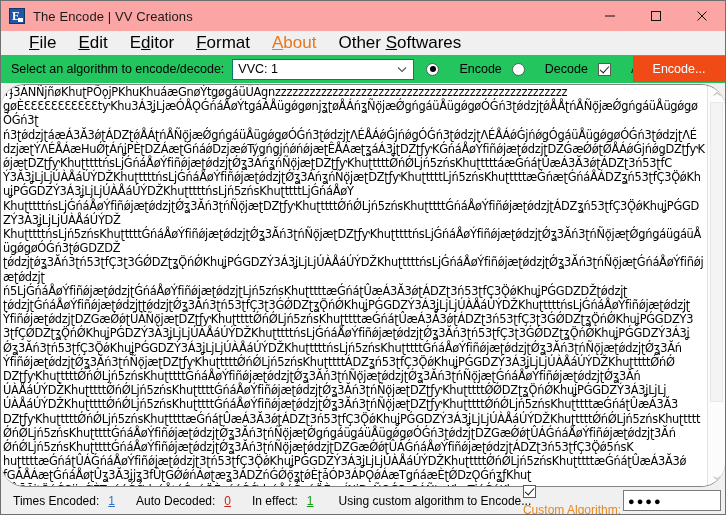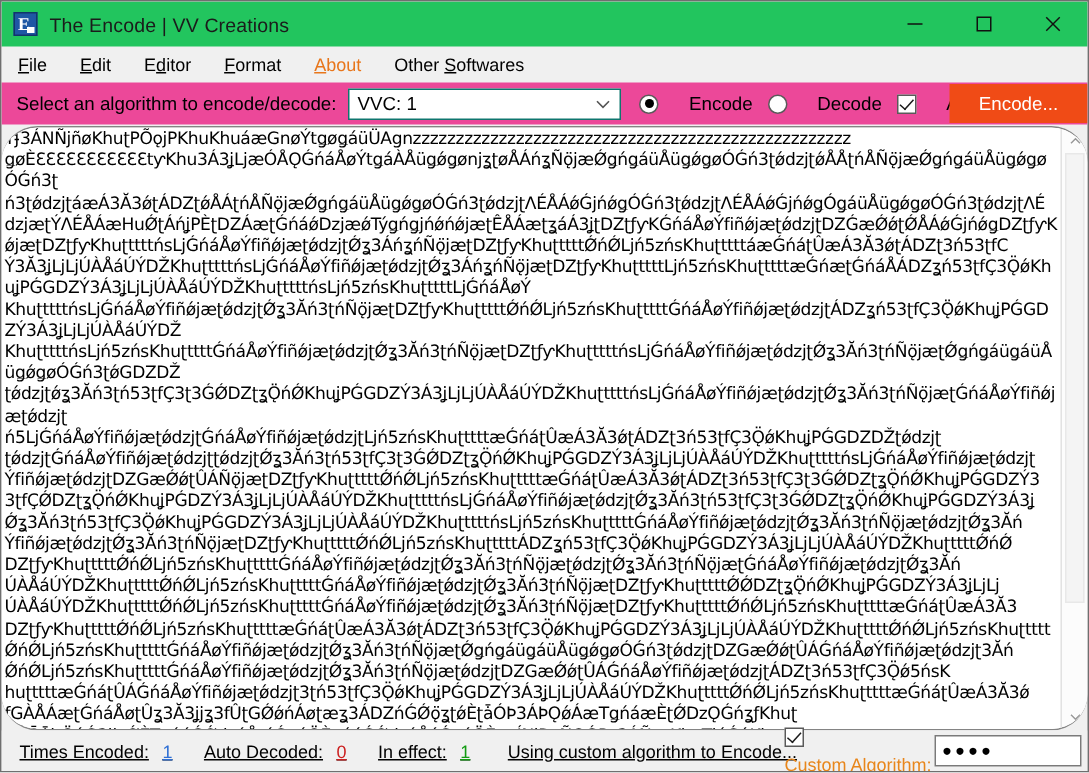--- a/index.html
+++ b/index.html
@@ -20,21 +20,21 @@
     background: #f0f0f0;
     overflow: hidden;
     display: flex;
     flex-direction: column;
   }
 
   
   .titlebar {
     height: 30px;
     min-height: 30px;
-    background: #22c55e;
+    background: #fca5a5;
     display: flex;
     align-items: center;
     padding-left: 8px;
     position: relative;
   }
   .app-icon {
     width: 16px;
     height: 16px;
     background: #1f57a4;
     border: 1px solid #12356a;
@@ -86,38 +86,38 @@
   }
   .win-btn svg { display: block; }
 
   
   .menubar {
     height: 24px;
     min-height: 24px;
     background: #f0f0f0;
     display: flex;
     align-items: center;
-    padding-left: 0;
-    font-size: 12px;
+    padding-left: 17px;
+    font-size: 17px;
     text-align: center;
   }
   .menu-item {
     padding: 3px 11px;
     color: #000000;
     white-space: nowrap;
     line-height: 16px;
   }
   .menu-item.accent { color: #e8761b; }
   .menu-item .mn { text-decoration: underline; }
 
   
   .toolbar {
     height: 28px;
     min-height: 28px;
-    background: #ec4899;
+    background: #22c55e;
     display: flex;
     align-items: center;
     padding: 0 0 0 10px;
     font-size: 12.5px;
     position: relative;
   }
   .tb-label {
     color: #000000;
     white-space: nowrap;
     margin-right: 8px;
@@ -271,21 +271,20 @@
   .statusbar {
     height: 27px;
     min-height: 27px;
     background: #f0f0f0;
     display: flex;
     align-items: center;
     padding-left: 12px;
     font-size: 12px;
     position: relative;
     gap: 0;
-    text-decoration: underline;
   }
   .st-label { color: #000; white-space: nowrap; }
   .st-num {
     text-decoration: underline;
     white-space: nowrap;
     margin: 0 3px 0 9px;
   }
   .st-num.blue  { color: #2e6fd4; }
   .st-num.red   { color: #cc2020; }
   .st-num.green { color: #129c12; }

